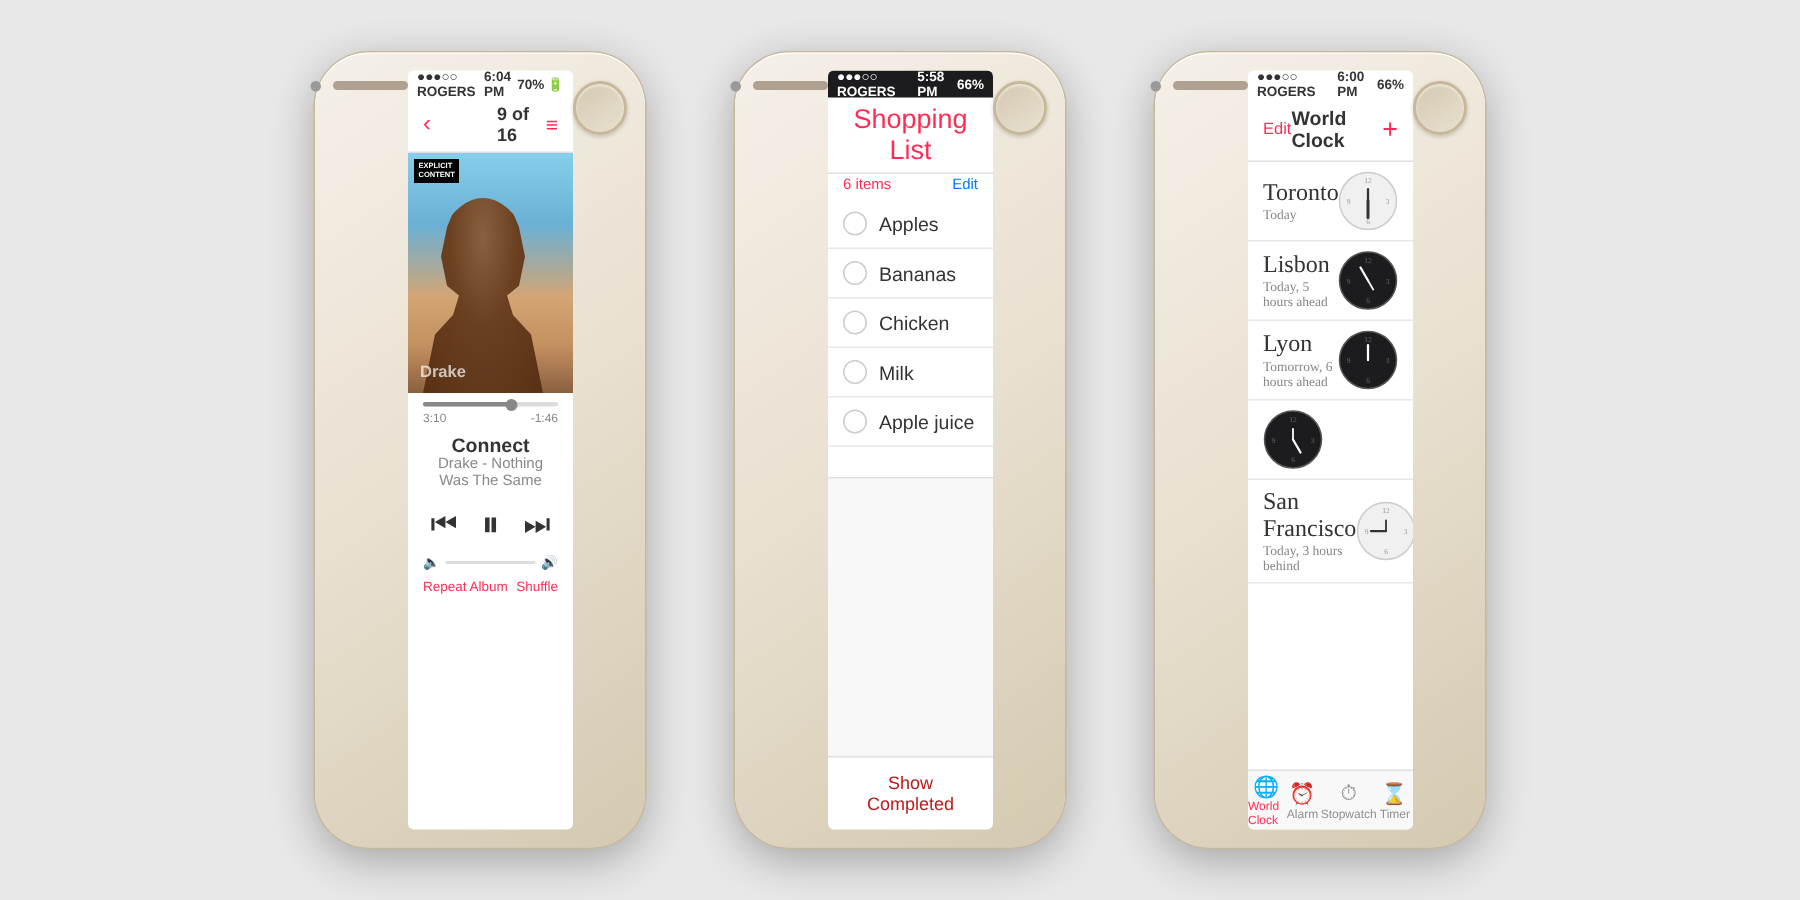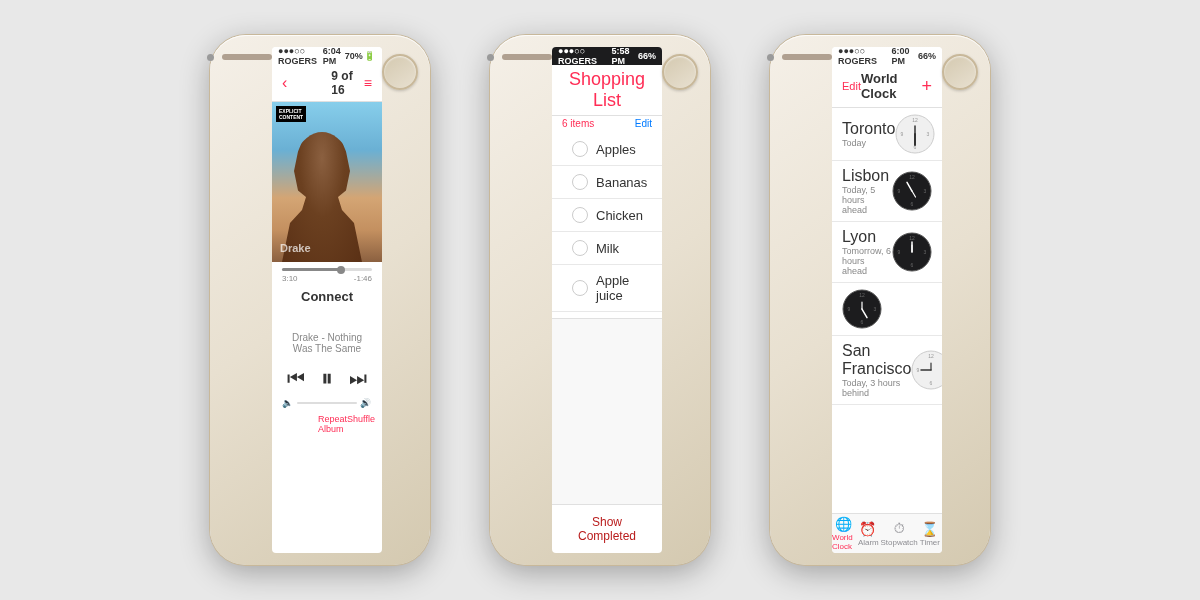--- a/index.html
+++ b/index.html
@@ -207,21 +207,20 @@
 
     .track-title {
       font-size: 13px;
       font-weight: 600;
       color: #333;
     }
 
     .track-artist {
       font-size: 10px;
       color: #888;
-      margin-top: 28px;
     }
 
     .music-controls {
       display: flex;
       justify-content: center;
       align-items: center;
       gap: 16px;
       padding: 6px 10px;
     }
 
@@ -248,21 +247,20 @@
       flex: 1;
       height: 2px;
       background: #ddd;
       border-radius: 1px;
     }
 
     .music-footer {
       display: flex;
       justify-content: space-between;
       padding: 2px 10px 4px;
-      margin-left: 36px;
     }
 
     .music-footer span {
       font-size: 9px;
       color: #ff2d55;
       cursor: pointer;
     }
 
     
     .shopping-nav {
@@ -298,21 +296,21 @@
     }
 
     .shopping-list {
       flex: 1;
       overflow: hidden;
     }
 
     .shopping-item {
       display: flex;
       align-items: center;
-      padding: 8px 20px;
+      padding: 8px 10px;
       border-bottom: 1px solid #e8e8e8;
       gap: 8px;
     }
 
     .item-circle {
       width: 16px;
       height: 16px;
       border-radius: 50%;
       border: 1.5px solid #ccc;
       flex-shrink: 0;
@@ -355,20 +353,21 @@
 
     .clock-add-btn {
       font-size: 18px;
       color: #ff2d55;
       cursor: pointer;
     }
 
     .clock-list {
       flex: 1;
       overflow: hidden;
+      font-family: Liberation Serif, serif;
     }
 
     .clock-item {
       display: flex;
       justify-content: space-between;
       align-items: center;
       padding: 6px 10px;
       border-bottom: 1px solid #e8e8e8;
     }
 

